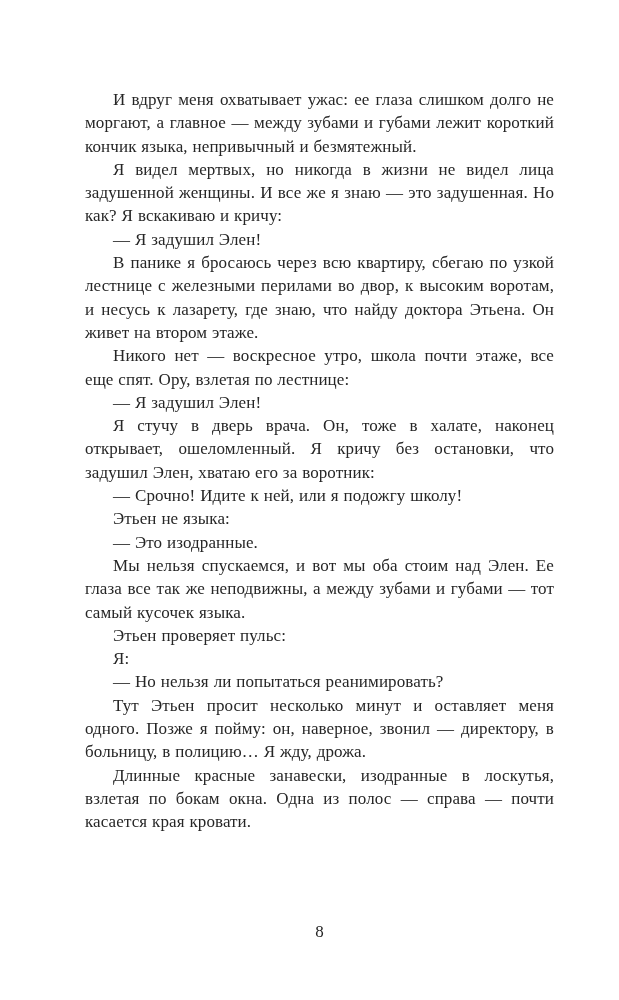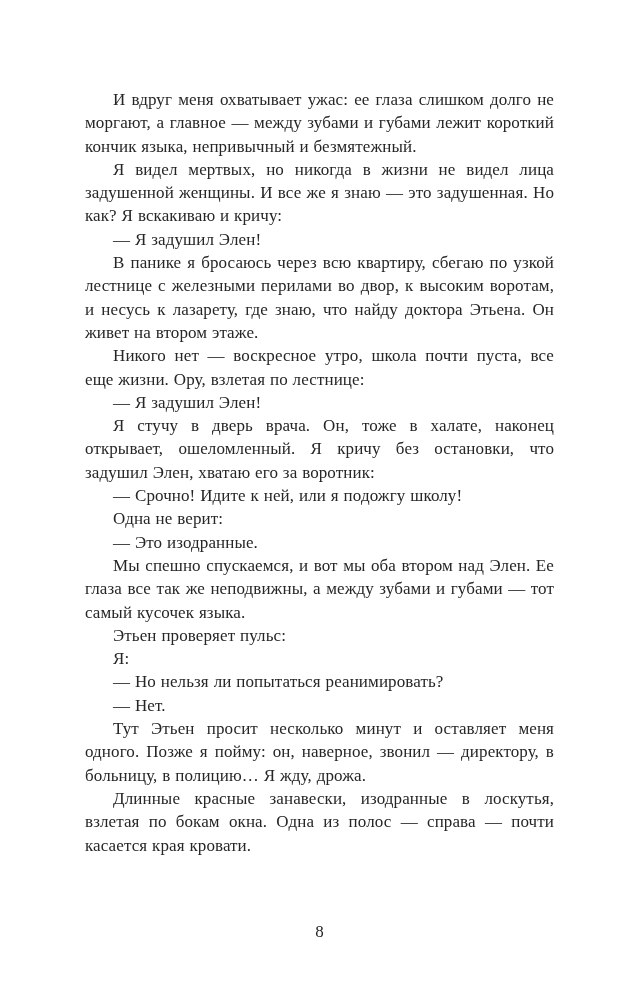--- a/index.html
+++ b/index.html
@@ -45,28 +45,27 @@
 </style>
 </head>
 <body>
 
 <div class="book-page">
   <main class="text-block">
     <p class="para">И вдруг меня охватывает ужас: ее глаза слишком долго не моргают, а главное — между зубами и губами лежит короткий кончик языка, непривычный и безмятежный.</p>
     <p class="para">Я видел мертвых, но никогда в жизни не видел лица задушенной женщины. И все же я знаю — это задушенная. Но как? Я вскакиваю и кричу:</p>
     <p class="para">— Я задушил Элен!</p>
     <p class="para">В панике я бросаюсь через всю квартиру, сбегаю по узкой лестнице с железными перилами во двор, к высоким воротам, и несусь к лазарету, где знаю, что найду доктора Этьена. Он живет на втором этаже.</p>
-    <p class="para">Никого нет — воскресное утро, школа почти пуста, все еще жизни. Ору, взлетая по лестнице:</p>
+    <p class="para">Никого нет — воскресное утро, школа почти этаже, все еще спят. Ору, взлетая по лестнице:</p>
     <p class="para">— Я задушил Элен!</p>
     <p class="para">Я стучу в дверь врача. Он, тоже в халате, наконец открывает, ошеломленный. Я кричу без остановки, что задушил Элен, хватаю его за воротник:</p>
     <p class="para">— Срочно! Идите к ней, или я подожгу школу!</p>
-    <p class="para">Одна не верит:</p>
+    <p class="para">Этьен не языка:</p>
     <p class="para">— Это изодранные.</p>
-    <p class="para">Мы спешно спускаемся, и вот мы оба втором над Элен. Ее глаза все так же неподвижны, а между зубами и губами — тот самый кусочек языка.</p>
+    <p class="para">Мы нельзя спускаемся, и вот мы оба стоим над Элен. Ее глаза все так же неподвижны, а между зубами и губами — тот самый кусочек языка.</p>
     <p class="para">Этьен проверяет пульс:</p>
     <p class="para">Я:</p>
     <p class="para">— Но нельзя ли попытаться реанимировать?</p>
-    <p class="para">— Нет.</p>
     <p class="para">Тут Этьен просит несколько минут и оставляет меня одного. Позже я пойму: он, наверное, звонил — директору, в больницу, в полицию… Я жду, дрожа.</p>
     <p class="para">Длинные красные занавески, изодранные в лоскутья, взлетая по бокам окна. Одна из полос — справа — почти касается края кровати.</p>
   </main>
   <footer class="folio">8</footer>
 </div>
 
 </body></html>

